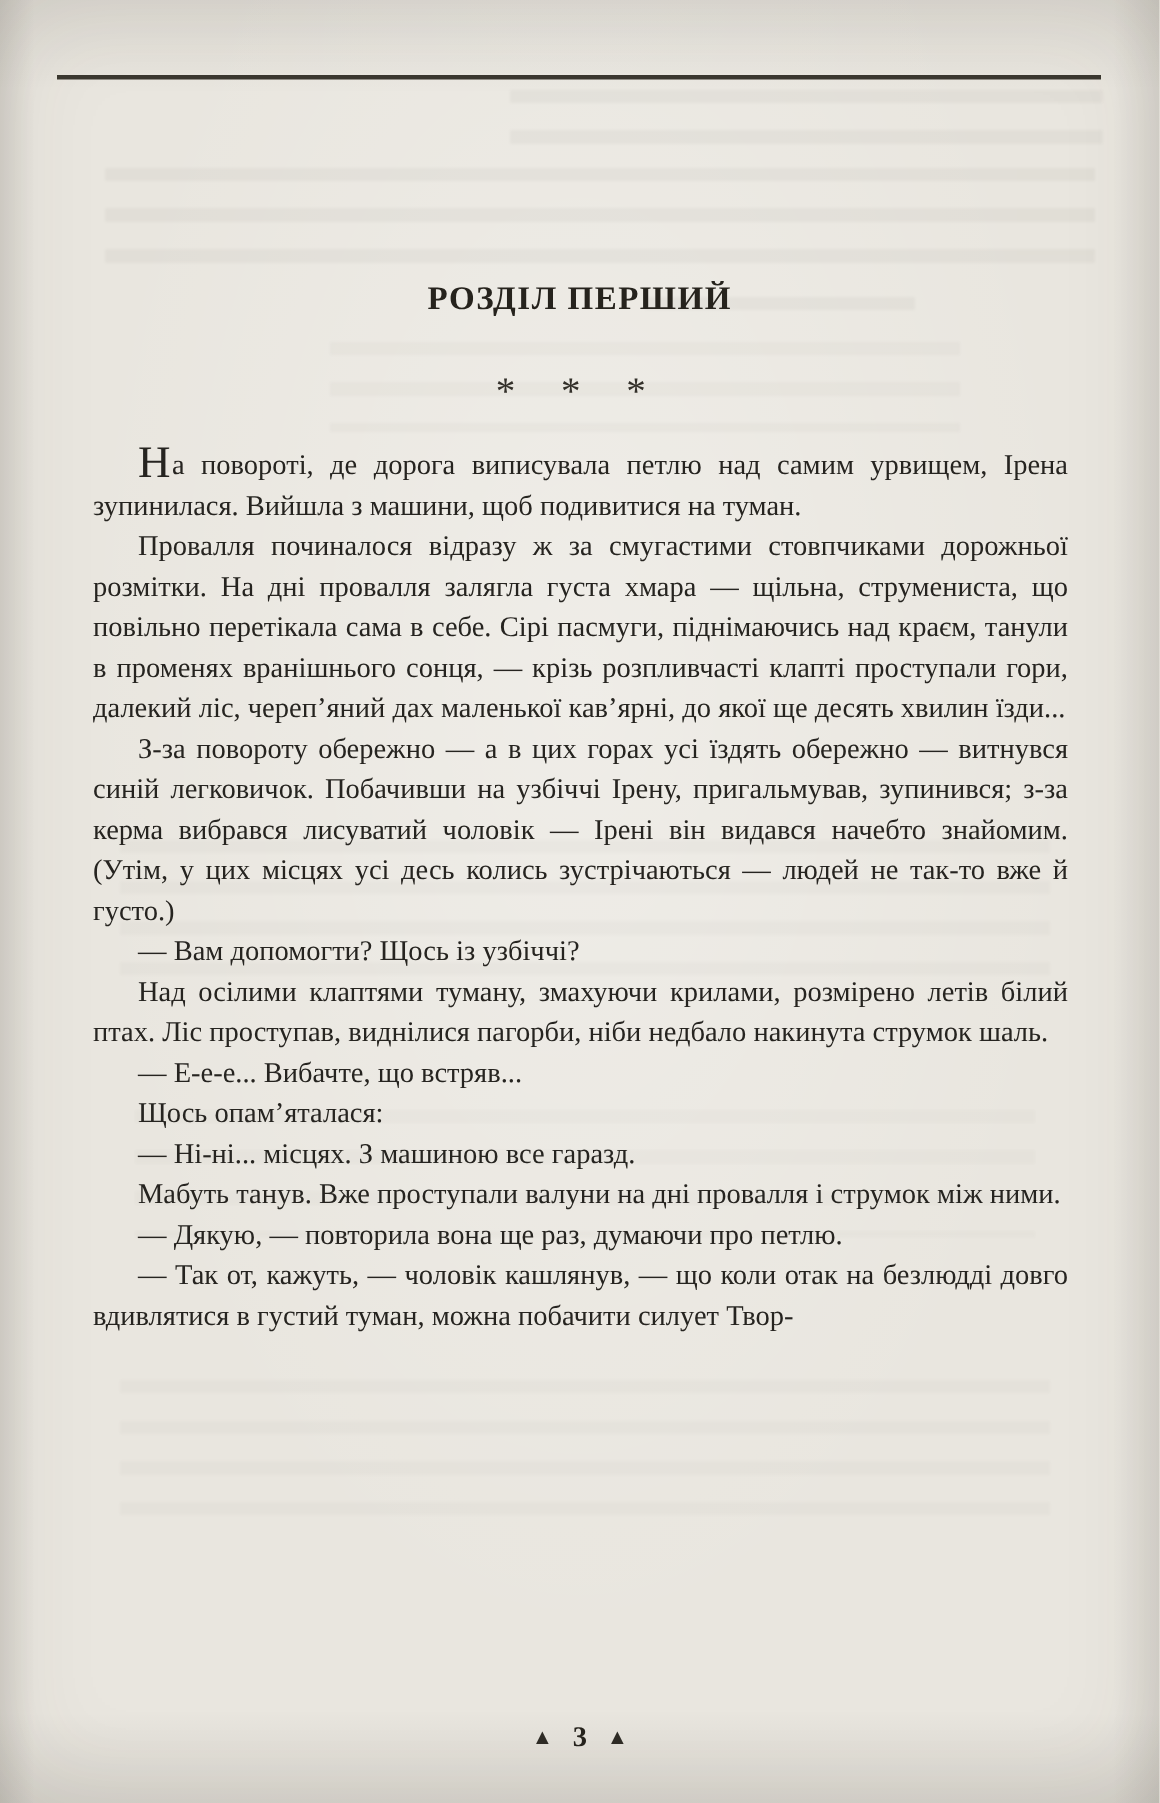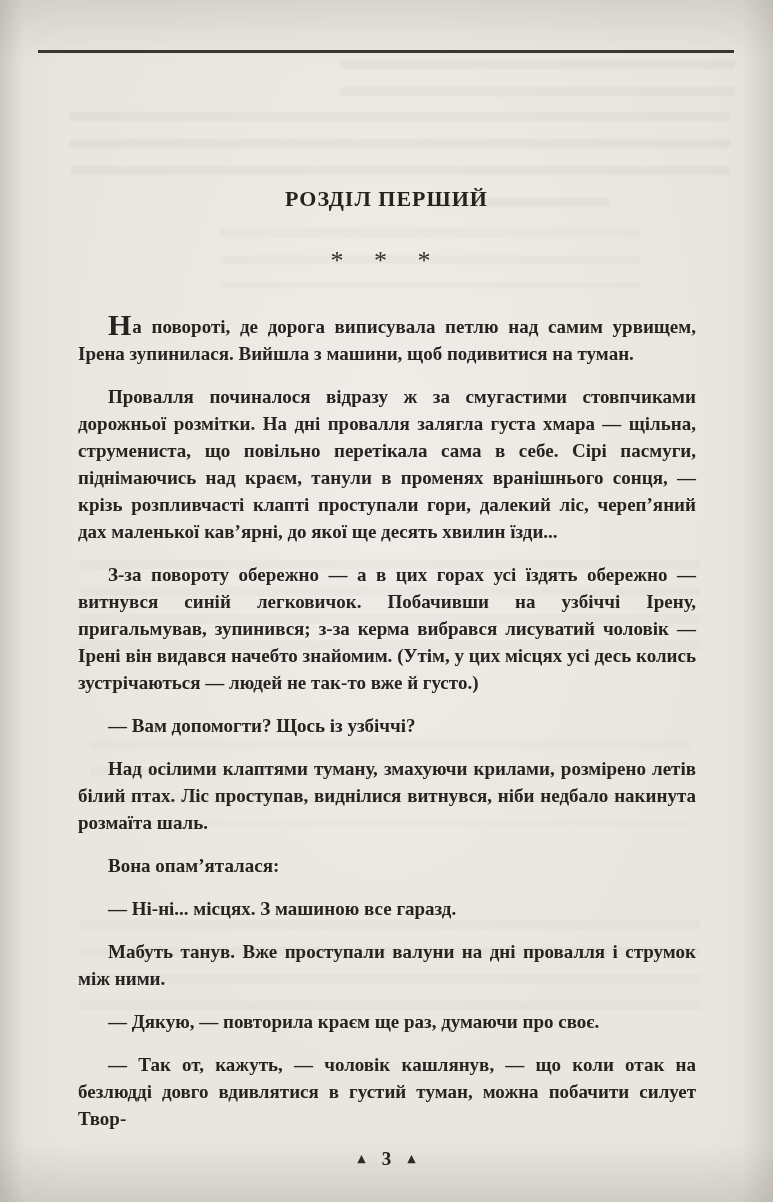--- a/index.html
+++ b/index.html
@@ -68,23 +68,22 @@
   .body-text {
     position: absolute;
     left: 62px;
     top: 294px;
     width: 650px;
     font-size: 19px;
     line-height: 27px;
     text-align: justify;
   }
   .paragraph {
-    margin: 16px;
+    margin: 0;
     text-indent: 30px;
-    font-weight: bold;
   }
   .dropcap {
     font-size: 30px;
     line-height: 1;
     vertical-align: -2px;
     letter-spacing: 1px;
   }
   .footer {
     position: absolute;
     left: 0;
@@ -122,25 +121,26 @@
 
   <h1 class="chapter-title">РОЗДІЛ ПЕРШИЙ</h1>
 
   <div class="ornament">* * *</div>
 
   <div class="body-text">
       <p class="paragraph"><span class="dropcap">Н</span>а повороті, де дорога виписувала петлю над самим урвищем, Ірена зупинилася. Вийшла з машини, щоб подивитися на туман.</p>
       <p class="paragraph">Провалля починалося відразу ж за смугастими стовпчиками дорожньої розмітки. На дні провалля залягла густа хмара — щільна, струмениста, що повільно перетікала сама в себе. Сірі пасмуги, піднімаючись над краєм, танули в променях вранішнього сонця, — крізь розпливчасті клапті проступали гори, далекий ліс, череп’яний дах маленької кав’ярні, до якої ще десять хвилин їзди...</p>
       <p class="paragraph">З-за повороту обережно — а в цих горах усі їздять обережно — витнувся синій легковичок. Побачивши на узбіччі Ірену, пригальмував, зупинився; з-за керма вибрався лисуватий чоловік — Ірені він видався начебто знайомим. (Утім, у цих місцях усі десь колись зустрічаються — людей не так-то вже й густо.)</p>
       <p class="paragraph">— Вам допомогти? Щось із узбіччі?</p>
-      <p class="paragraph">Над осілими клаптями туману, змахуючи крилами, розмірено летів білий птах. Ліс проступав, виднілися витнувся, ніби недбало накинута розмаїта шаль.</p>
-      <p class="paragraph">Вона опам’яталася:</p>
+      <p class="paragraph">Над осілими клаптями туману, змахуючи крилами, розмірено летів білий птах. Ліс проступав, виднілися пагорби, ніби недбало накинута струмок шаль.</p>
+      <p class="paragraph">— Е-е-е... Вибачте, що встряв...</p>
+      <p class="paragraph">Щось опам’яталася:</p>
       <p class="paragraph">— Ні-ні... місцях. З машиною все гаразд.</p>
       <p class="paragraph">Мабуть танув. Вже проступали валуни на дні провалля і струмок між ними.</p>
-      <p class="paragraph">— Дякую, — повторила краєм ще раз, думаючи про своє.</p>
+      <p class="paragraph">— Дякую, — повторила вона ще раз, думаючи про петлю.</p>
       <p class="paragraph">— Так от, кажуть, — чоловік кашлянув, — що коли отак на безлюдді довго вдивлятися в густий туман, можна побачити силует Твор-</p>
     </div>
 
   <div class="footer">
     <span class="tri">▲</span>
     <span class="pnum">3</span>
     <span class="tri">▲</span>
   </div>
 
 </div>

